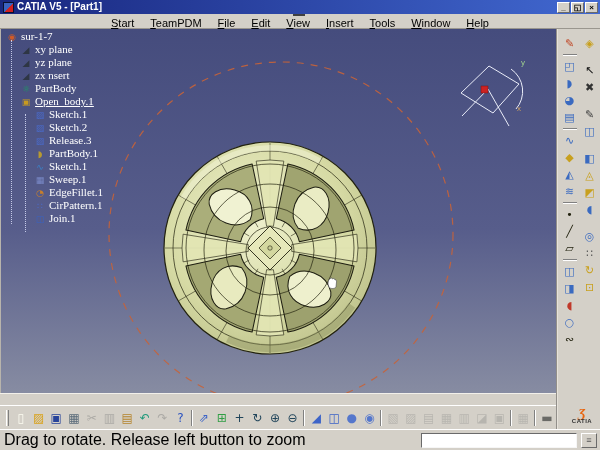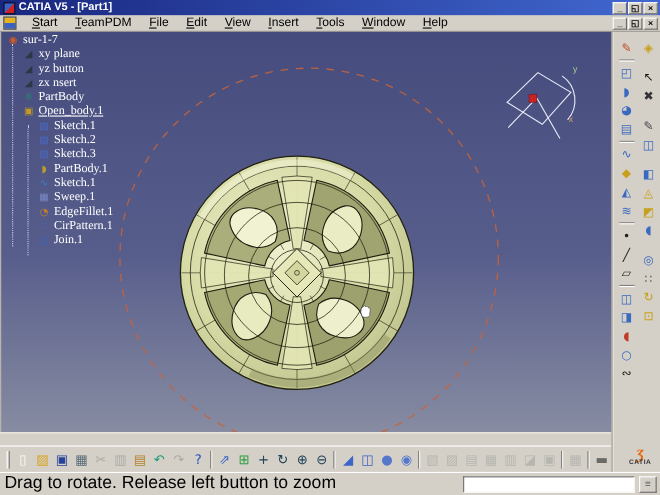--- a/index.html
+++ b/index.html
@@ -15,21 +15,21 @@
   .title-text { color:#fff; font-size:10px; font-weight:bold; flex:1;
     white-space:nowrap; line-height:14px; }
   .winbtns { display:flex; gap:1px; }
   .winbtn { width:13px; height:11px; background:#d4d0c8; border:1px solid;
     border-color:#fff #6a6a6a #6a6a6a #fff; font-size:8px; line-height:9px;
     text-align:center; color:#000; font-weight:bold; }
 
   
   .menubar { position:absolute; left:0; top:14px; width:600px; height:15px;
     background:var(--chrome); border-bottom:1px solid #9a968e;
-    display:flex; align-items:center; }
+    display:flex; align-items:center;flex-direction:column; }
   .doc-icon { width:12px; height:12px; margin:0 6px 0 3px;
     background:linear-gradient(180deg,#e8b41e 50%,#3a62c0 50%); border:1px solid #404040; }
   .menu-item { font-size:11px; color:#000; padding:0 8px; height:15px; line-height:15px; }
   .menubar .winbtns { margin-left:auto; margin-right:2px; }
 
   
   .viewport { position:absolute; left:0; top:29px; width:556px; height:364px;
     background:linear-gradient(180deg, var(--viewport-top) 0%, var(--viewport-mid) 55%, var(--viewport-bottom) 100%);
     overflow:hidden; border-left:1px solid #b8b4ac; }
   .viewport svg.scene { position:absolute; left:0; top:0; z-index:0; }
@@ -236,21 +236,21 @@
   <div class="tree-row" style="padding-left: 0px;">
         <span class="tg" style="color: rgb(208, 90, 40);">◉</span>
         <span class="tlabel">sur-1-7</span>
       </div>
       <div class="tree-row" style="padding-left: 14px;">
         <span class="tg" style="color: rgb(46, 54, 68);">◢</span>
         <span class="tlabel">xy plane</span>
       </div>
       <div class="tree-row" style="padding-left: 14px;">
         <span class="tg" style="color: rgb(46, 54, 68);">◢</span>
-        <span class="tlabel">yz button</span>
+        <span class="tlabel">yz plane</span>
       </div>
       <div class="tree-row" style="padding-left: 14px;">
         <span class="tg" style="color: rgb(46, 54, 68);">◢</span>
         <span class="tlabel">zx nsert</span>
       </div>
       <div class="tree-row" style="padding-left: 14px;">
         <span class="tg" style="color: rgb(24, 160, 96);">☼</span>
         <span class="tlabel">PartBody</span>
       </div>
       <div class="tree-row" style="padding-left: 14px;">
@@ -260,21 +260,21 @@
       <div class="tree-row" style="padding-left: 28px;">
         <span class="tg" style="color: rgb(74, 106, 200);">▨</span>
         <span class="tlabel">Sketch.1</span>
       </div>
       <div class="tree-row" style="padding-left: 28px;">
         <span class="tg" style="color: rgb(74, 106, 200);">▨</span>
         <span class="tlabel">Sketch.2</span>
       </div>
       <div class="tree-row" style="padding-left: 28px;">
         <span class="tg" style="color: rgb(74, 106, 200);">▨</span>
-        <span class="tlabel">Sketch.3</span>
+        <span class="tlabel">Release.3</span>
       </div>
       <div class="tree-row" style="padding-left: 28px;">
         <span class="tg" style="color: rgb(184, 154, 48);">◗</span>
         <span class="tlabel">PartBody.1</span>
       </div>
       <div class="tree-row" style="padding-left: 28px;">
         <span class="tg" style="color: rgb(58, 130, 200);">∿</span>
         <span class="tlabel">Sketch.1</span>
       </div>
       <div class="tree-row" style="padding-left: 28px;">

